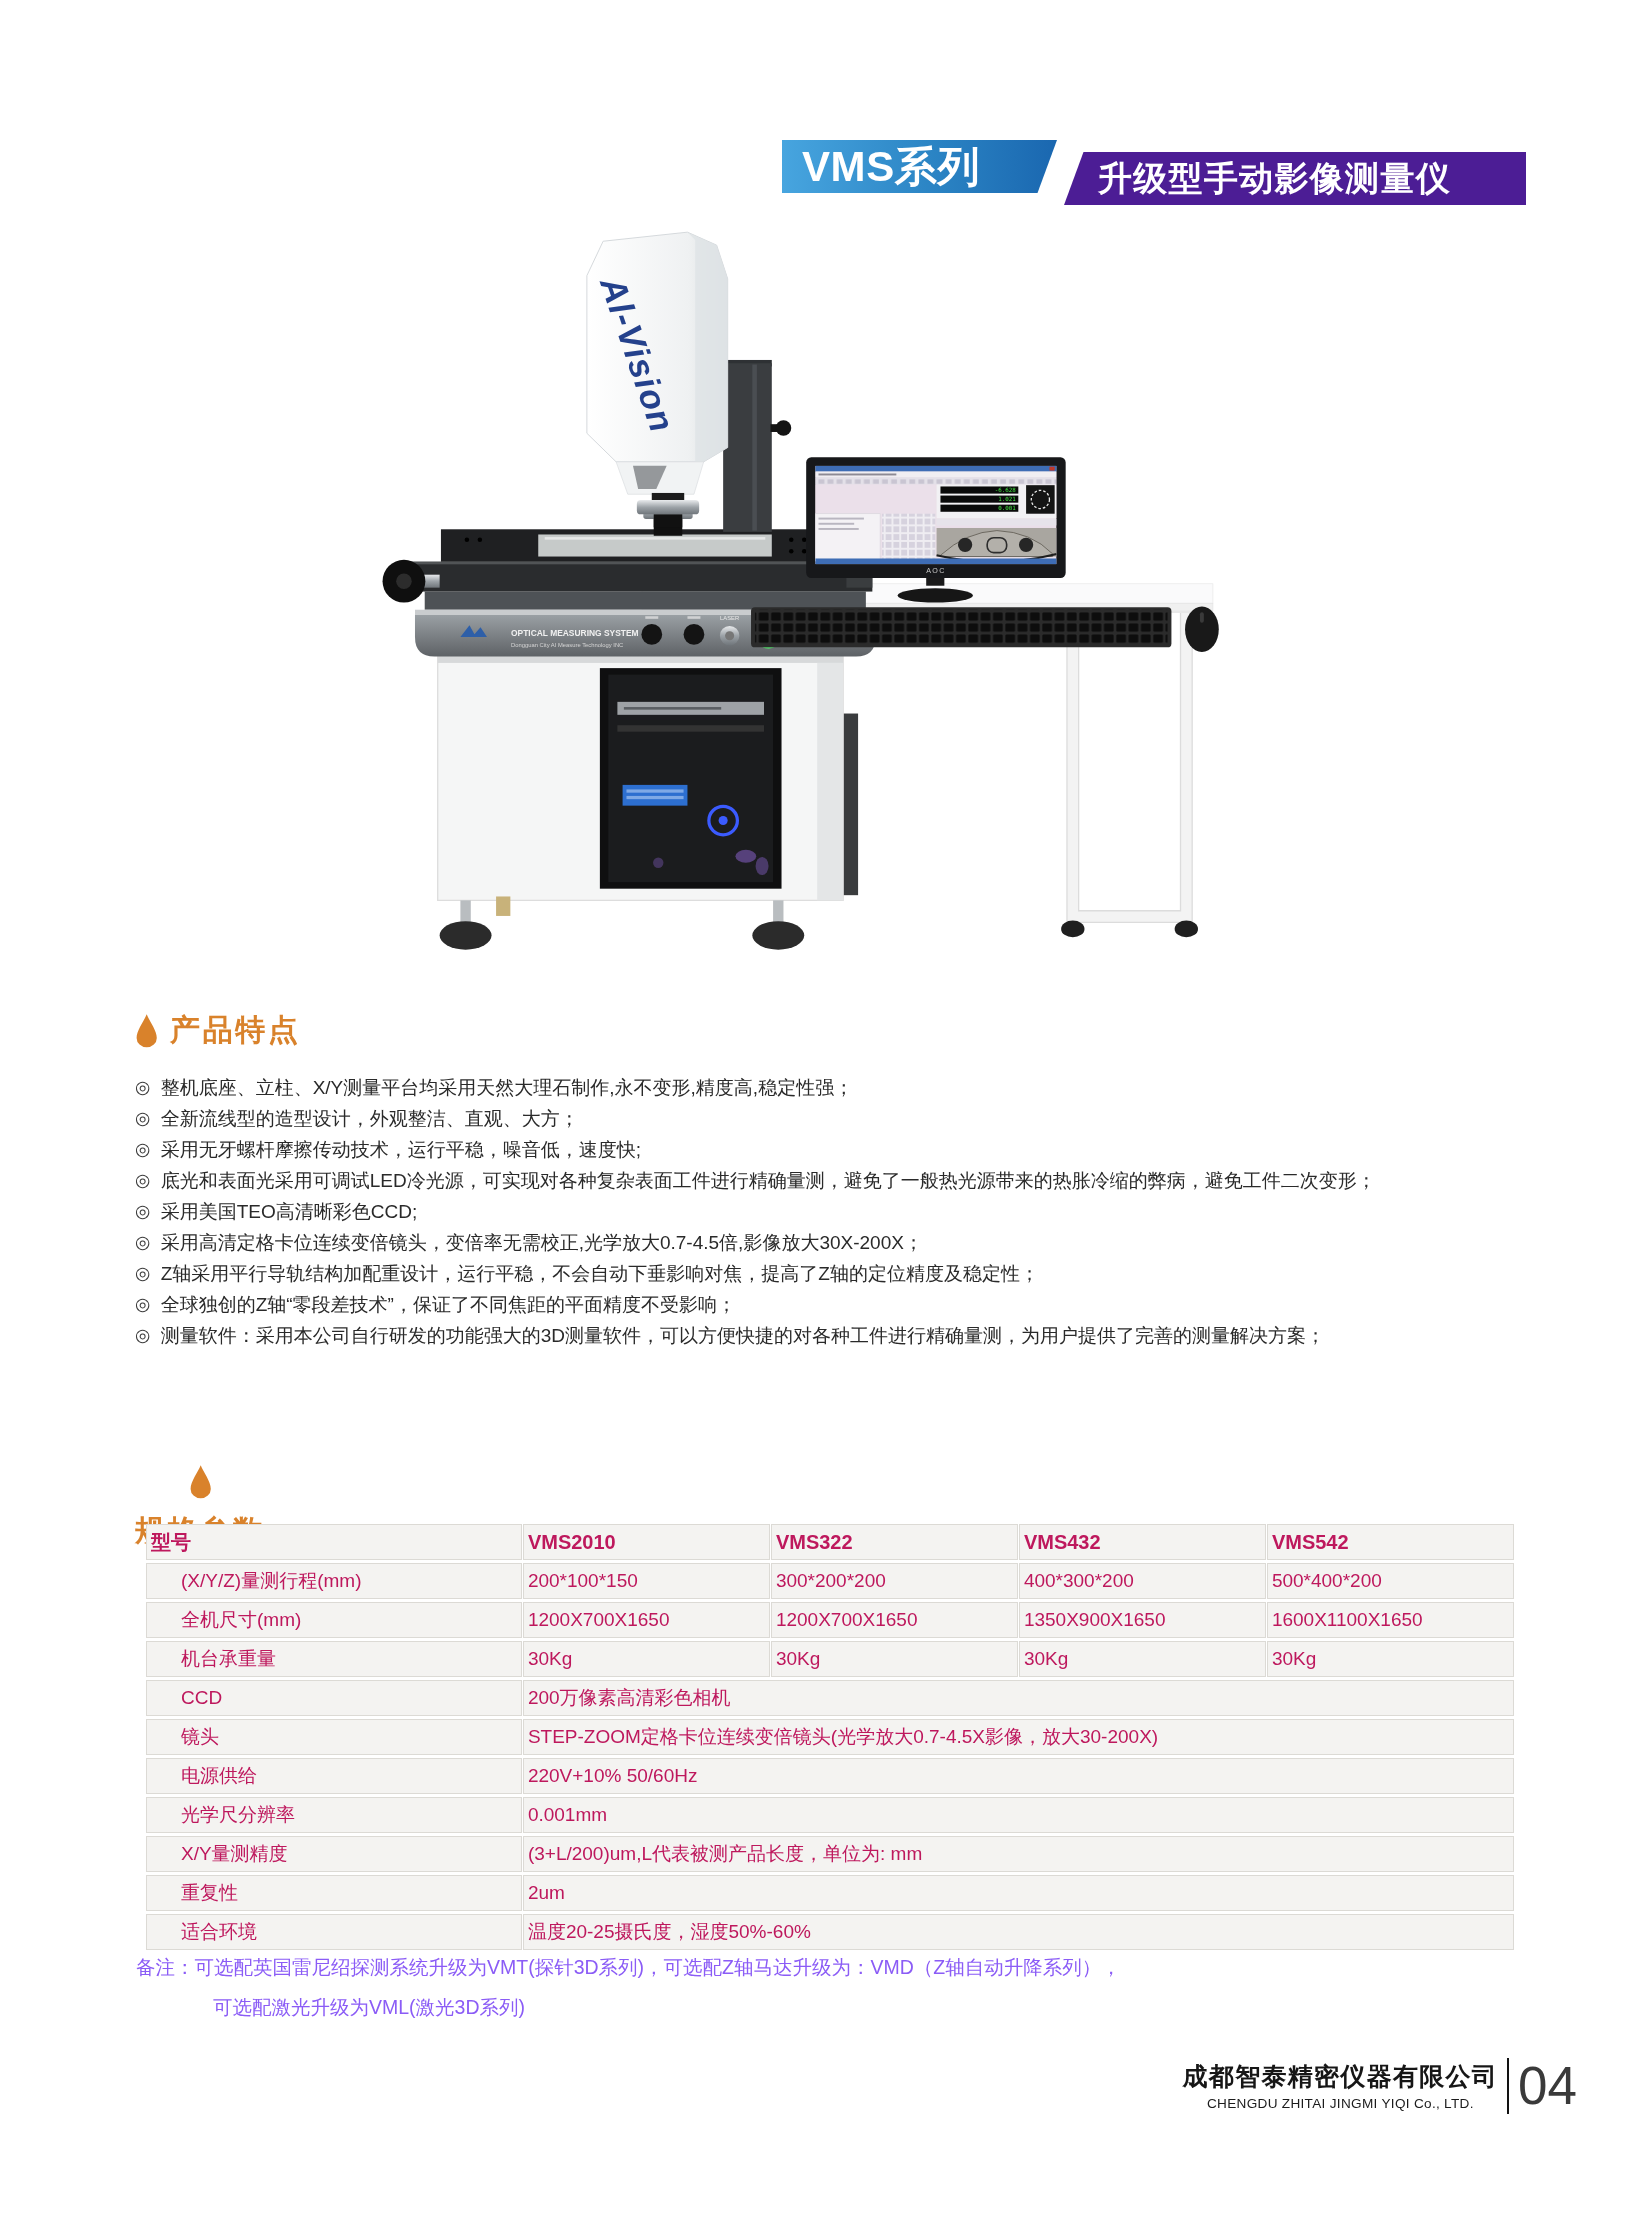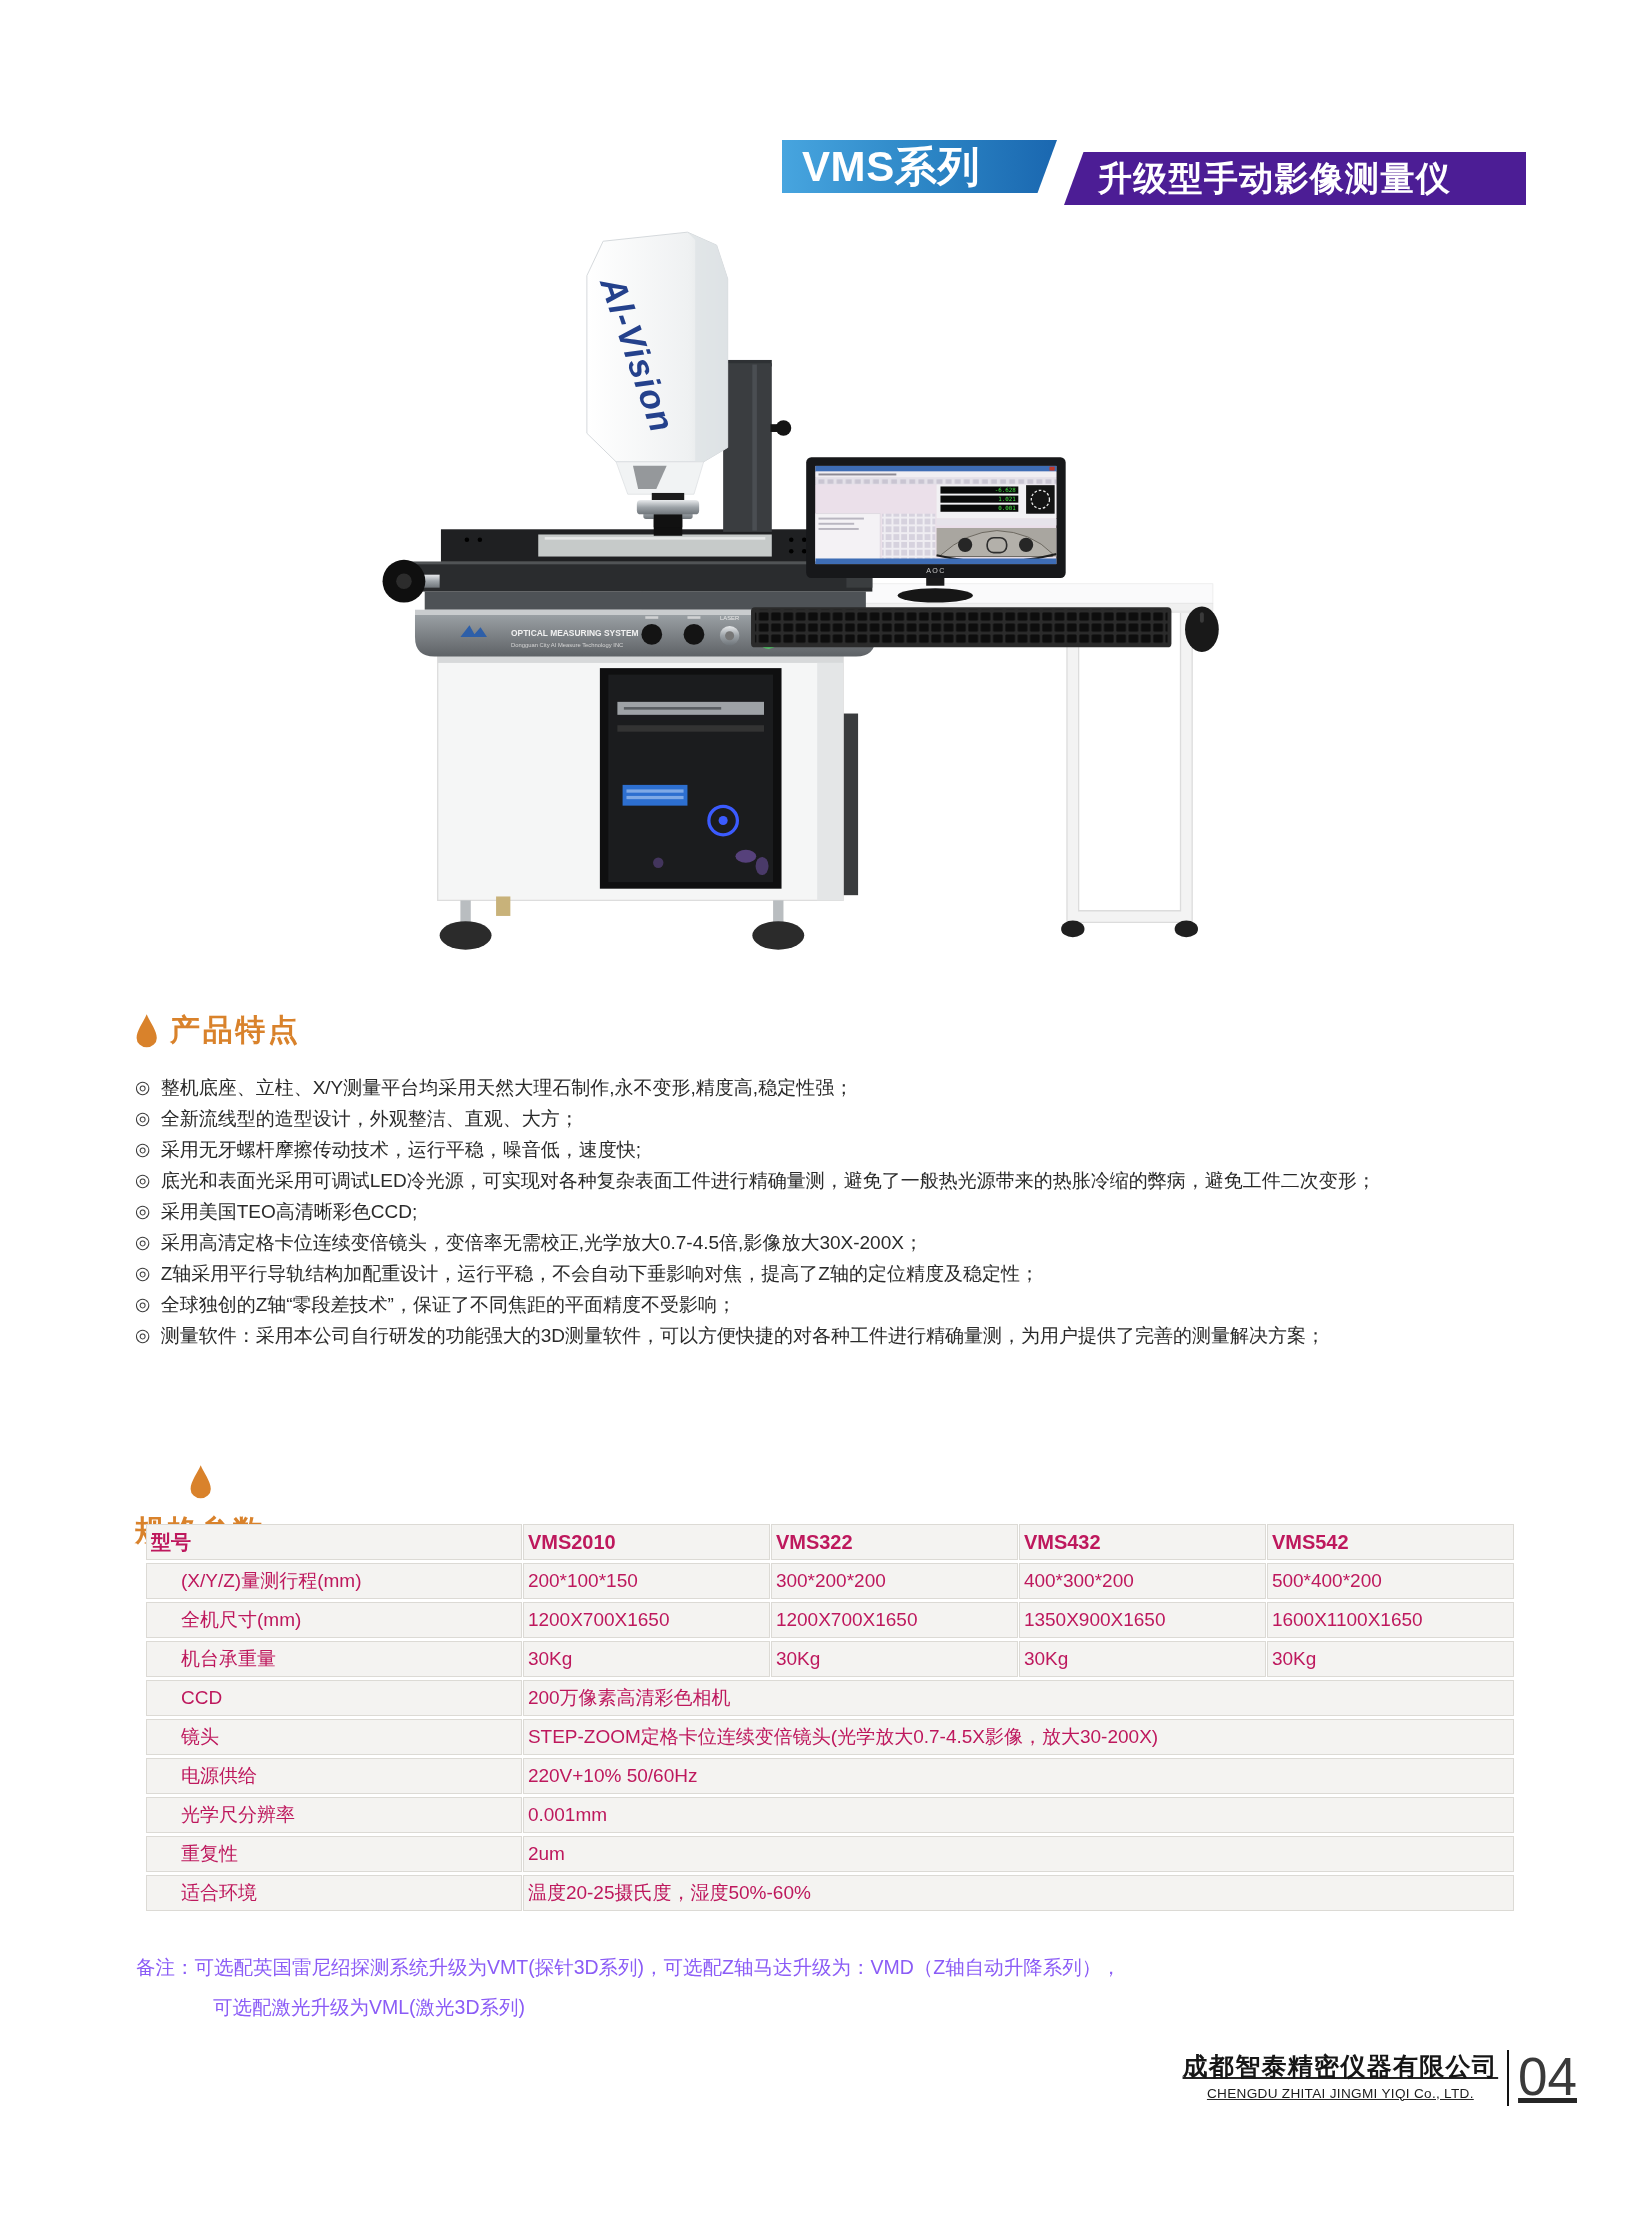--- a/index.html
+++ b/index.html
@@ -42,21 +42,21 @@
   th,td{background:#F4F3F1;border:0.6px solid #DCDAD5;text-align:left;vertical-align:middle;
     height:34px;font-size:19px;color:#be185d;padding:0 3.9px;overflow:hidden;margin-left:32px;}
   th{font-weight:bold;font-size:20px;}
   td.lbl{font-size:19px;padding-left:34px;}
 
   .note{position:absolute;left:136px;top:1947px;width:1428px;font-size:19.5px;color:#8b5cf6;line-height:40px;}
   .note .l2{padding-left:77px;}
 
   
   .footer{position:absolute;left:1103px;top:2050px;width:474px;height:71px;
-    display:flex;align-items:flex-start;justify-content:flex-end;gap:9px;text-decoration:underline;}
+    display:flex;align-items:center;justify-content:flex-end;gap:9px;}
   .f-co{display:flex;flex-direction:column;align-items:center;}
   .f-cn{font-size:25px;font-weight:bold;color:#161616;letter-spacing:1.3px;}
   .f-en{font-size:13.6px;color:#1c1c1c;margin-top:2.6px;letter-spacing:0.3px;}
   .f-div{width:1.9px;height:56px;background:#121212;}
   .f-num{font-size:53px;color:#3a3a3a;line-height:1;}
 </style>
 </head>
 <body>
 
 <div class="page">
@@ -392,20 +392,24 @@
         </tr>
         <tr>
           <td class="lbl">电源供给</td>
           <td colspan="4">220V+10% 50/60Hz</td>
         </tr>
         <tr>
           <td class="lbl">光学尺分辨率</td>
           <td colspan="4">0.001mm</td>
         </tr>
         <tr>
+          <td class="lbl">X/Y量测精度</td>
+          <td colspan="4">(3+L/200)um,L代表被测产品长度，单位为: mm</td>
+        </tr>
+        <tr>
           <td class="lbl">重复性</td>
           <td colspan="4">2um</td>
         </tr>
         <tr>
           <td class="lbl">适合环境</td>
           <td colspan="4">温度20-25摄氏度，湿度50%-60%</td>
         </tr>
       </tbody>
     </table>
   </div>

